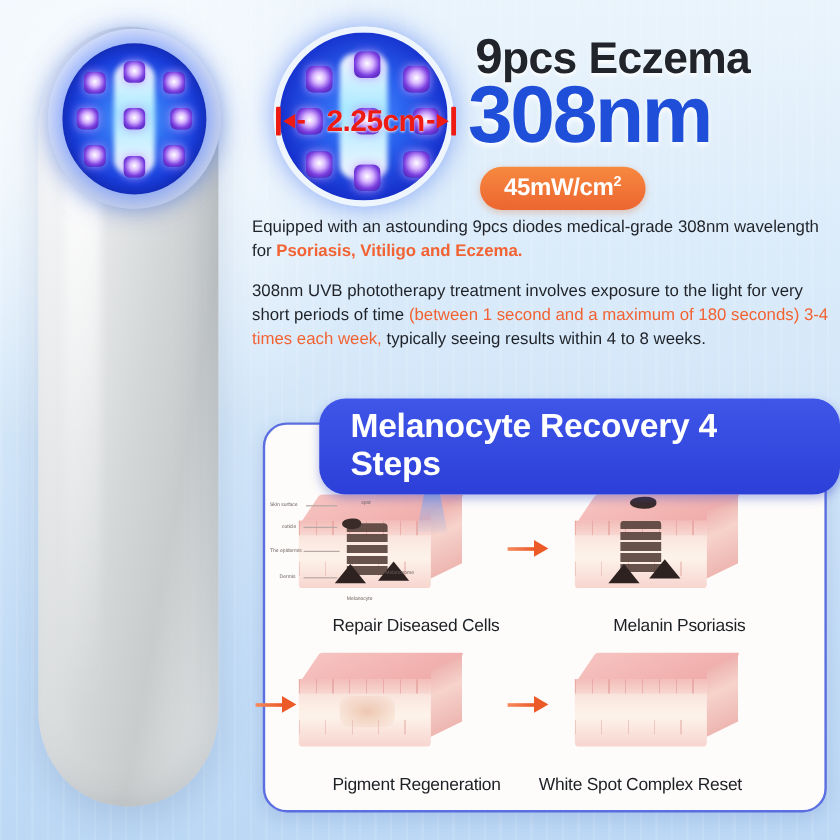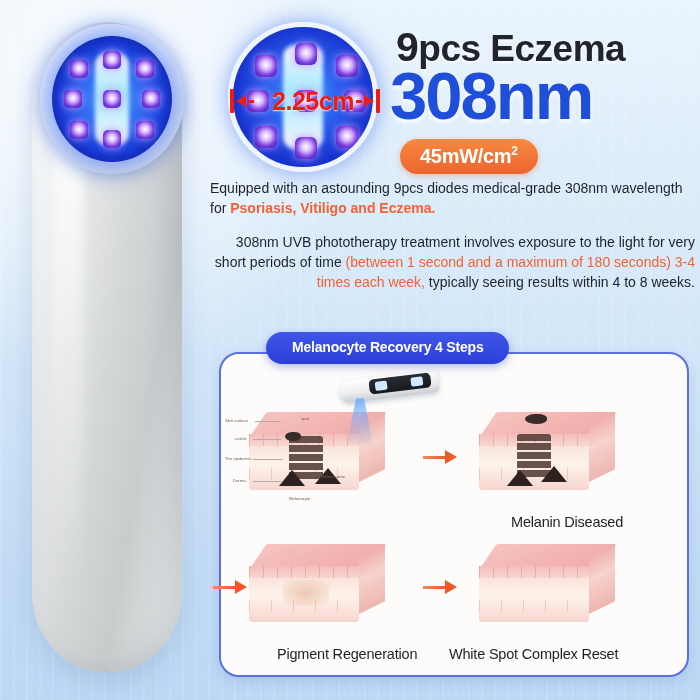--- a/index.html
+++ b/index.html
@@ -118,35 +118,35 @@
     box-shadow:0 2px 6px rgba(220,110,50,0.35);
   }
   .badge sup{ font-size:12px; }
 
   
   .para{
     position:absolute; left:210px; width:485px;
     font-size:14px; line-height:1.42; color:#1f2329;
   }
   .p1{ top:179px; }
-  .p2{ top:233px;text-align:right; }
+  .p2{ top:233px; }
   .hl{ color:#f26232; font-weight:700; }
   .hl-l{ color:#f26232; }
 
   
   .card{
     position:absolute; left:219px; top:352px; width:470px; height:325px;
     background:#fdfcfa; border:2px solid #5b6fe0; border-radius:20px;
     box-shadow:0 4px 14px rgba(60,90,170,0.18);
   }
   .card-title{
     position:absolute; left:266px; top:332px;
     padding:7px 26px 9px; border-radius:22px;
     background:linear-gradient(180deg,#3f56e8,#2c3fd8);
-    color:#ffffff; font-size:14px; font-weight:700; letter-spacing:-0.2px;
+    color:#ffffff; font-size:28px; font-weight:700; letter-spacing:-0.2px;
     box-shadow:0 3px 8px rgba(45,65,200,0.35); z-index:5;
   }
 
   
   .mini-device{
     position:absolute; left:338px; top:372px; width:100px; height:38px; z-index:3;
   }
   .mini-body{
     position:absolute; left:0; top:8px; width:100px; height:22px;
     border-radius:14px 7px 7px 14px;
@@ -373,18 +373,19 @@
   </div>
   <div class="arrow" style="left:-8px;top:226px;">
     <span class="shaft"></span>
       <span class="head"></span>
   </div>
   <div class="arrow" style="left:202px;top:226px;">
     <span class="shaft"></span>
       <span class="head"></span>
   </div>
 
-  <span class="cap-label" style="left:290px;top:160px">Melanin Diseased</span>
+  <span class="cap-label" style="left:56px;top:160px">Repair Diseased Cells</span>
+  <span class="cap-label" style="left:290px;top:160px">Melanin Psoriasis</span>
   <span class="cap-label" style="left:228px;top:292px">White Spot Complex Reset</span>
   <span class="cap-label" style="left:56px;top:292px">Pigment Regeneration</span>
 </div>
 
 <div class="card-title">Melanocyte Recovery 4 Steps</div>
 
 </body></html>

